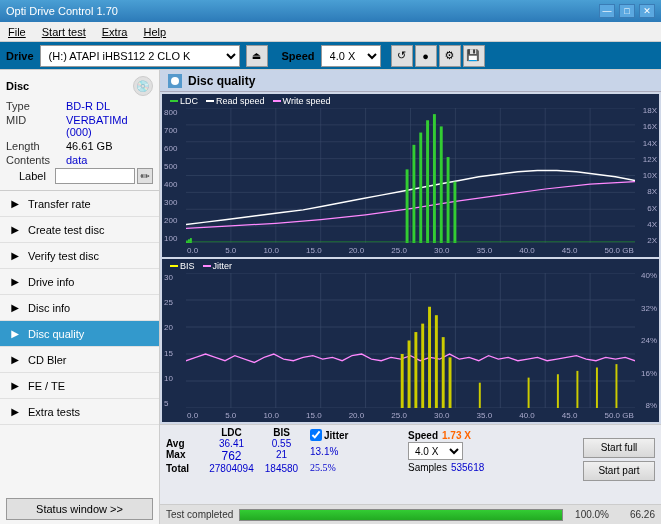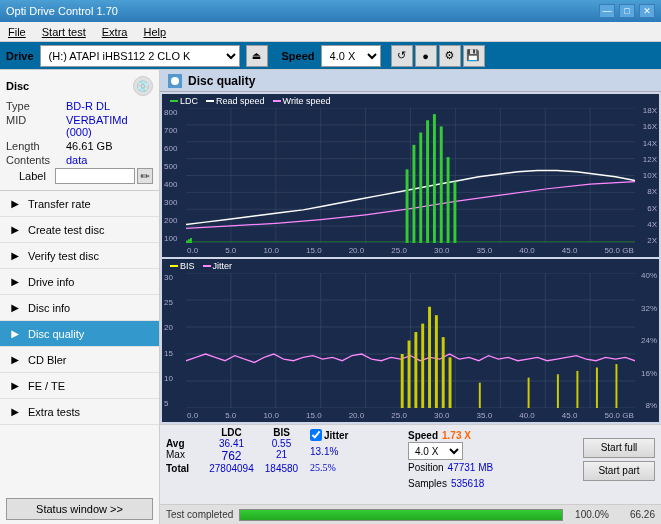--- a/index.html
+++ b/index.html
@@ -532,21 +532,21 @@
             <span style="width:38px;font-size:10px;"></span>
             <span style="width:55px;font-size:10px;font-weight:bold;text-align:center;">LDC</span>
             <span style="width:45px;font-size:10px;font-weight:bold;text-align:center;">BIS</span>
           </div>
           <div style="display:flex;gap:0;">
             <span style="width:38px;font-size:10px;font-weight:bold;">Avg</span>
             <span style="width:55px;font-size:10px;color:#0000cc;text-align:center;">36.41</span>
             <span style="width:45px;font-size:10px;color:#0000cc;text-align:center;">0.55</span>
           </div>
           <div style="display:flex;gap:0;">
-            <span style="width:38px;font-size:10px;font-weight:normal;">Max</span>
+            <span style="width:38px;font-size:10px;font-weight:bold;">Max</span>
             <span style="width:55px;font-size:12px;color:#0000cc;text-align:center;">762</span>
             <span style="width:45px;font-size:10px;color:#0000cc;text-align:center;">21</span>
           </div>
           <div style="display:flex;gap:0;">
             <span style="width:38px;font-size:10px;font-weight:bold;">Total</span>
             <span style="width:55px;font-size:10px;color:#0000cc;text-align:center;">27804094</span>
             <span style="width:45px;font-size:10px;color:#0000cc;text-align:center;">184580</span>
           </div>
         </div>
 
@@ -568,24 +568,20 @@
           <div style="display:flex;align-items:center;gap:4px;height:16px;">
             <span style="font-size:10px;font-weight:bold;">Speed</span>
             <span style="font-size:10px;color:#ff6600;font-weight:bold;">1.73 X</span>
           </div>
           <div style="height:16px;display:flex;align-items:center;">
             <select class="speed-select-small">
               <option>4.0 X</option>
             </select>
           </div>
           <div style="display:flex;align-items:center;gap:4px;height:16px;">
-            <span style="font-size:10px;">Position</span>
-            <span style="font-size:10px;color:#0000cc;">47731 MB</span>
-          </div>
-          <div style="display:flex;align-items:center;gap:4px;height:16px;">
             <span style="font-size:10px;">Samples</span>
             <span style="font-size:10px;color:#0000cc;">535618</span>
           </div>
         </div>
 
         <div style="display:flex;flex-direction:column;gap:3px;margin-left:auto;justify-content:center;padding:4px 0;">
           <button class="action-btn">Start full</button>
           <button class="action-btn">Start part</button>
         </div>
       </div>

